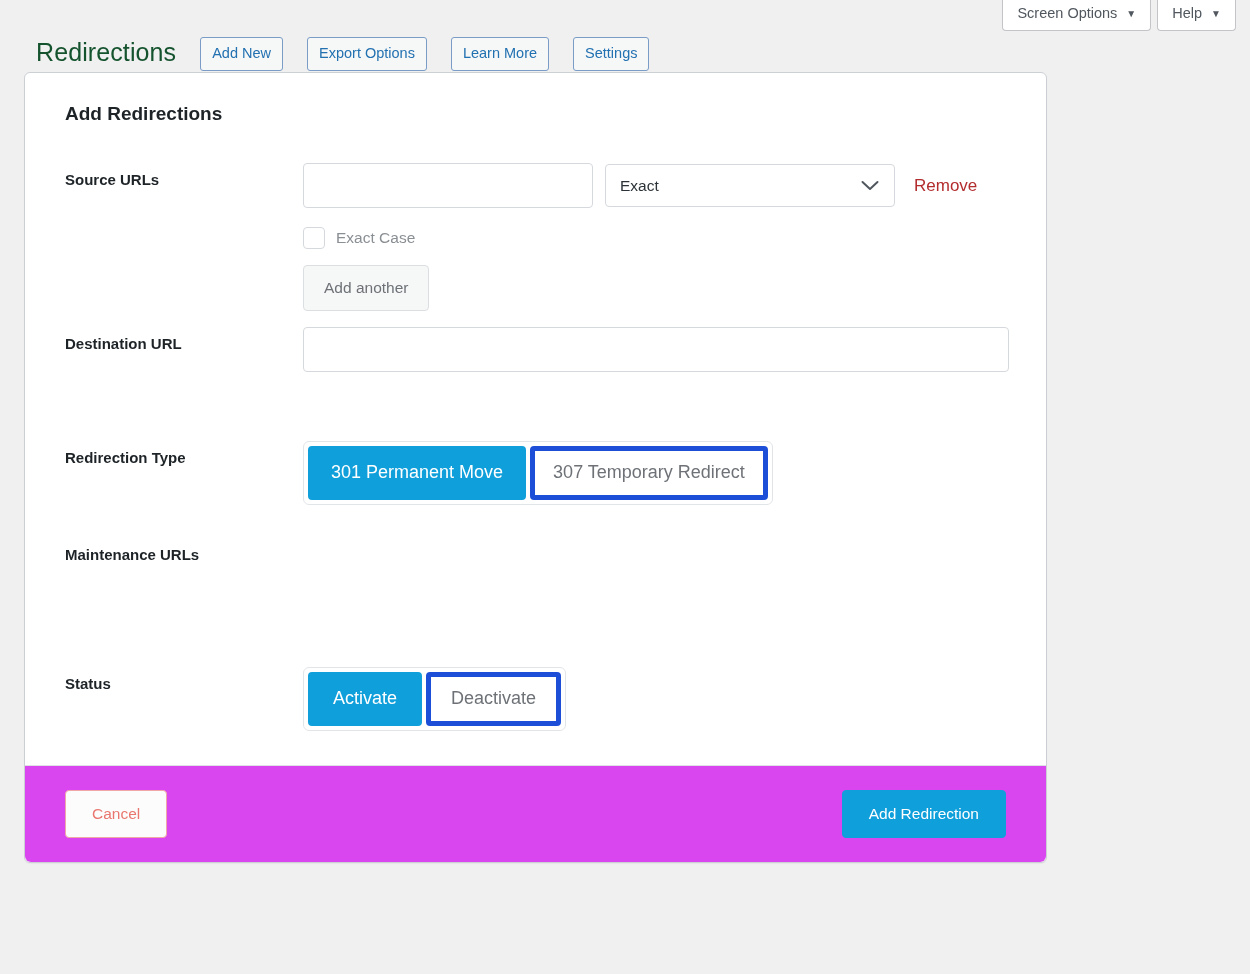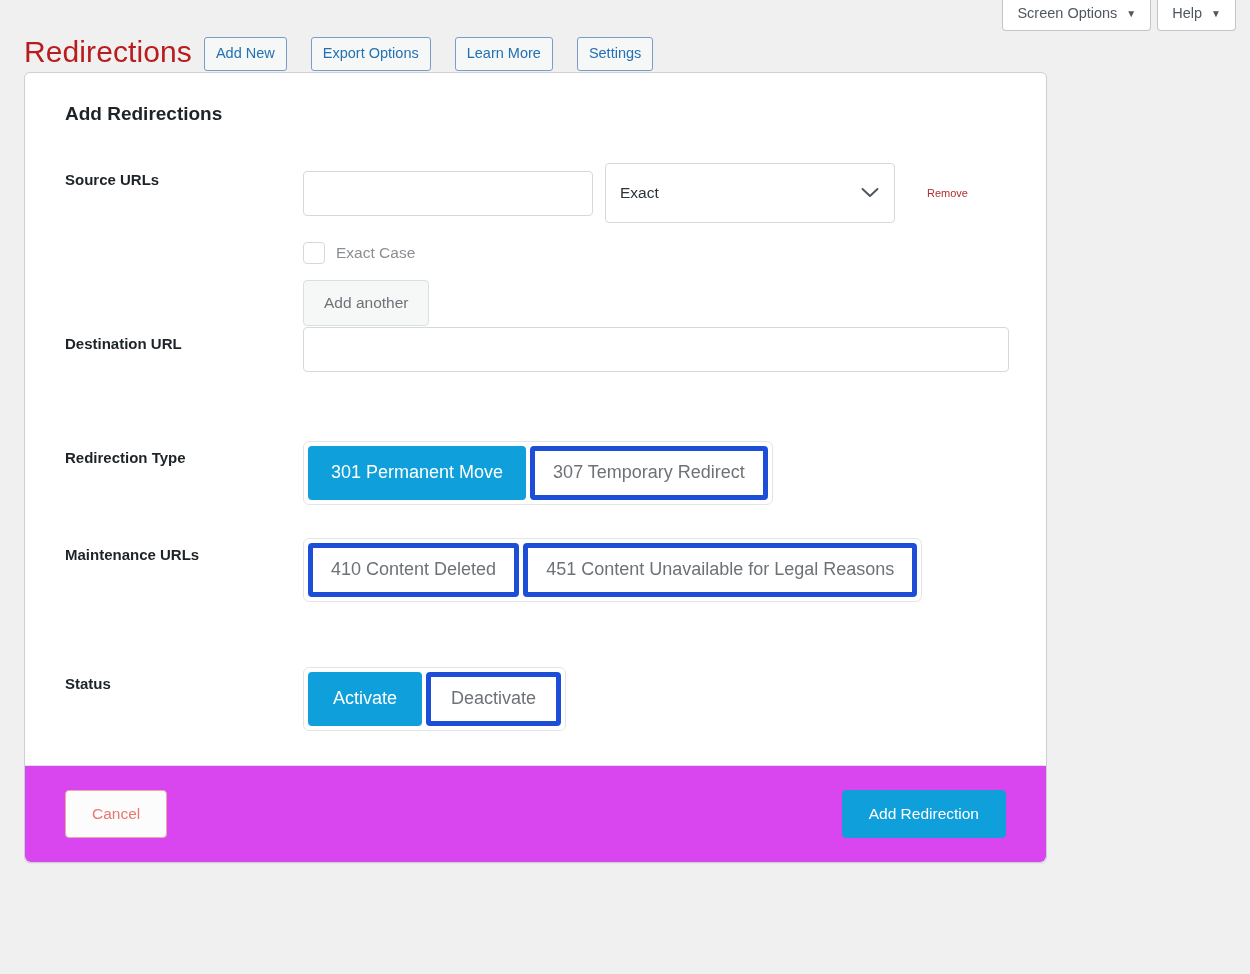--- a/index.html
+++ b/index.html
@@ -43,24 +43,24 @@
 
   
   .page-header {
     display: flex;
     align-items: center;
     gap: 12px;
     padding: 26px 0 0 24px;
     height: 78px;
   }
   .page-title {
-    font-size: 30px;
+    font-size: 25px;
     font-weight: 400;
-    color: #b91c1c;
-    margin: 0;
+    color: #14532d;
+    margin: 12px;
     line-height: 1.2;
     letter-spacing: 0.1px;
   }
   .header-actions { display: flex; gap: 24px; align-items: center; padding-top: 4px; }
   .hdr-btn {
     background: #f6f7f7;
     border: 1px solid #7a9cc6;
     border-radius: 3px;
     color: #2271b1;
     font-size: 14.5px;
@@ -120,45 +120,45 @@
     outline: none;
   }
   .src-input { width: 290px; }
   .dest-input { width: 706px; }
 
   .src-line { display: flex; align-items: center; gap: 12px; }
 
   .select-wrap { position: relative; width: 290px; }
   .select-box {
     width: 100%;
-    height: 60px;
+    height: 43px;
     border: 1px solid #d5d9dd;
     border-radius: 4px;
     background: #fff;
     font-size: 15.5px;
     color: #2c3338;
     display: flex;
     align-items: center;
     padding: 12px 14px;
     cursor: pointer;
   }
   .select-caret {
     position: absolute;
     right: 16px;
     top: 50%;
     transform: translateY(-50%);
     pointer-events: none;
     display: block;
   }
   .remove-link {
     color: #b32d2e;
-    font-size: 11px;
+    font-size: 17px;
     text-decoration: none;
     cursor: pointer;
-    margin-left: 20px;
+    margin-left: 7px;
     white-space: nowrap;
   }
 
   .ignore-line {
     display: flex;
     align-items: center;
     gap: 11px;
     margin-top: 19px;
   }
   .cbox {
@@ -310,26 +310,20 @@
       <div class="row-field">
         <div class="seg-group">
           <button class="seg-btn active">301 Permanent Move</button>
           <button class="seg-btn">307 Temporary Redirect</button>
         </div>
       </div>
     </div>
 
     <div class="row r-maint">
       <div class="row-label">Maintenance URLs</div>
-      <div class="row-field">
-        <div class="seg-group">
-          <button class="seg-btn">410 Content Deleted</button>
-          <button class="seg-btn">451 Content Unavailable for Legal Reasons</button>
-        </div>
-      </div>
     </div>
 
     <div class="row r-status">
       <div class="row-label">Status</div>
       <div class="row-field">
         <div class="seg-group seg-status">
           <button class="seg-btn active">Activate</button>
           <button class="seg-btn">Deactivate</button>
         </div>
       </div>

